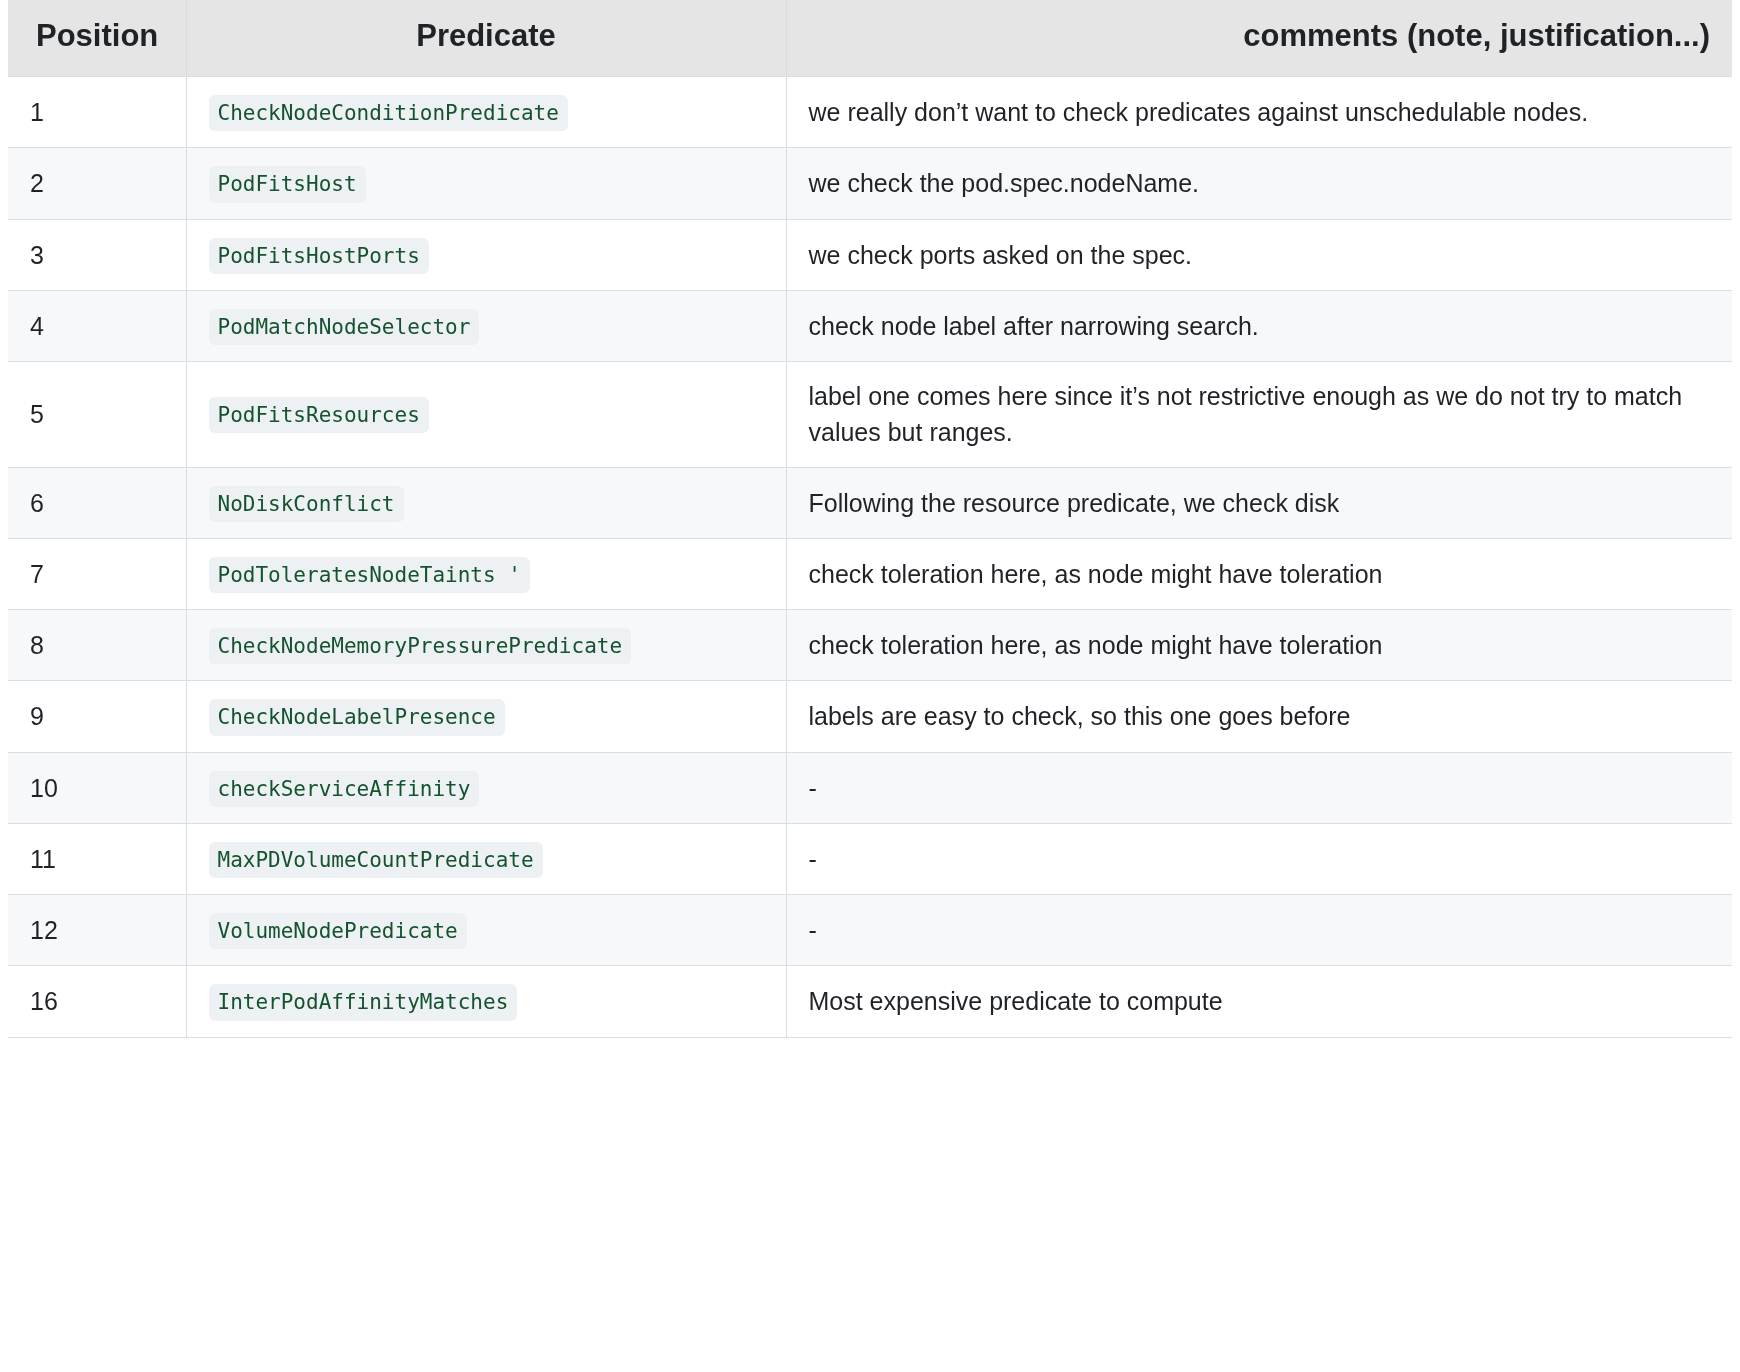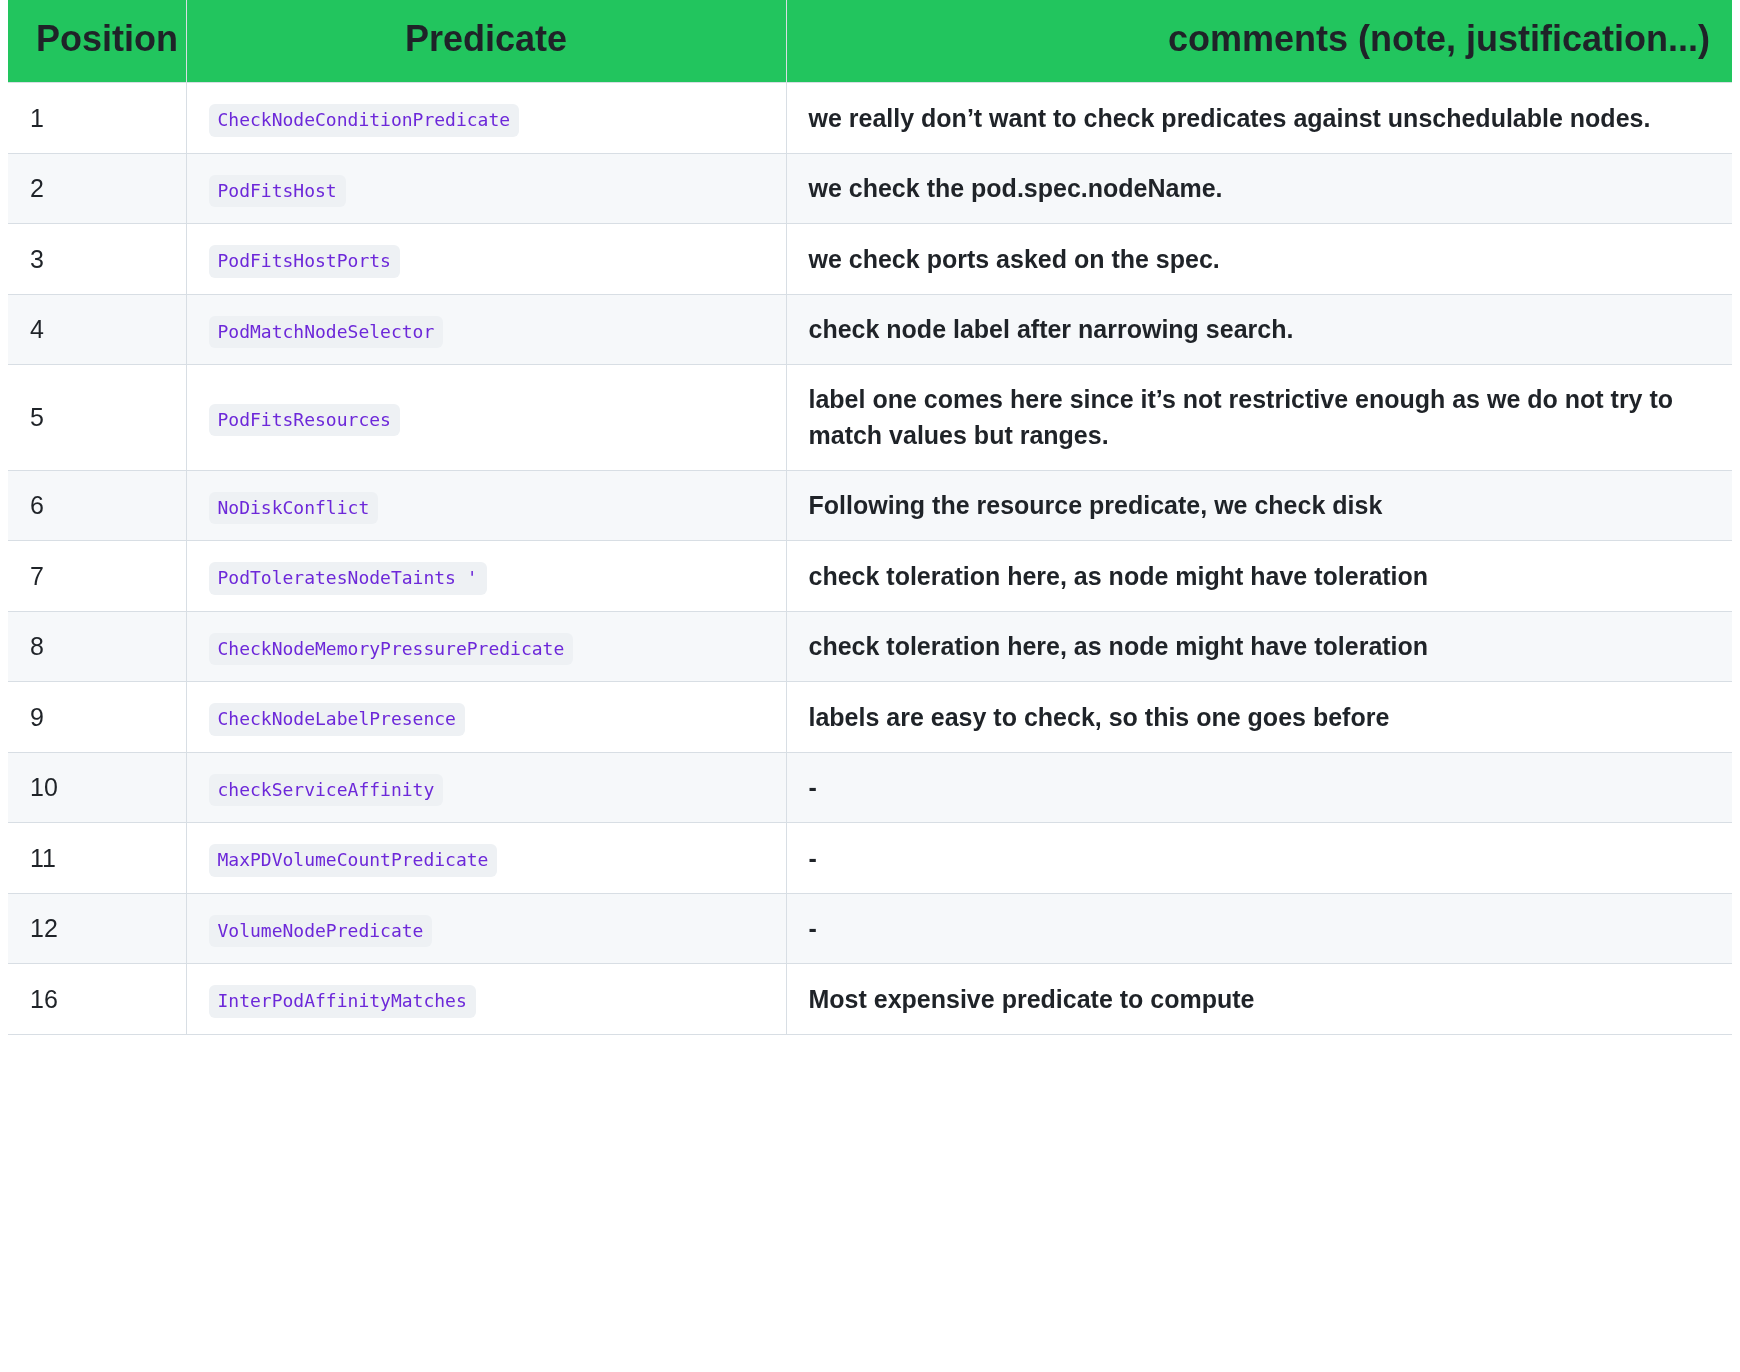--- a/index.html
+++ b/index.html
@@ -23,29 +23,29 @@
     border-collapse: collapse;
     width: 1724px;
     table-layout: fixed;
     font-size: 25px;
   }
   table.predicates col.c-pos { width: 178px; }
   table.predicates col.c-pred { width: 600px; }
   table.predicates col.c-com { width: 946px; }
 
   table.predicates th {
-    font-size: 36px;
+    font-size: 31px;
     font-weight: bold;
     color: #1f2328;
     padding: 18px 22px 22px 22px;
     border: 1px solid #d8dee4;
     border-top: none;
     text-align: center;
     vertical-align: middle;
-    background: #22c55e;
+    background: #e5e5e5;
   }
   table.predicates th.pos-head {
     text-align: left;
     padding-left: 28px;
   }
   table.predicates th:first-child { border-left: none; }
   table.predicates th:last-child { border-right: none; text-align: right; }
 
   table.predicates td {
     border: 1px solid #d8dee4;
@@ -67,29 +67,28 @@
   }
   td.pred {
     text-align: left;
     padding-left: 28px;
   }
   td.comment {
     text-align: left;
     padding-left: 26px;
     padding-right: 30px;
     font-size: 25px;
-    font-weight: bold;
   }
   code.code-chip {
     font-family: "DejaVu Sans Mono", monospace;
-    font-size: 18px;
+    font-size: 21px;
     background: #eef1f4;
     border-radius: 6px;
     padding: 5px 9px;
-    color: #6d28d9;
+    color: #14532d;
     white-space: nowrap;
     display: inline-block;
     line-height: 1.25;
     text-align: center;
   }
 </style>
 </head>
 <body>
 
 <div class="table-wrap">

